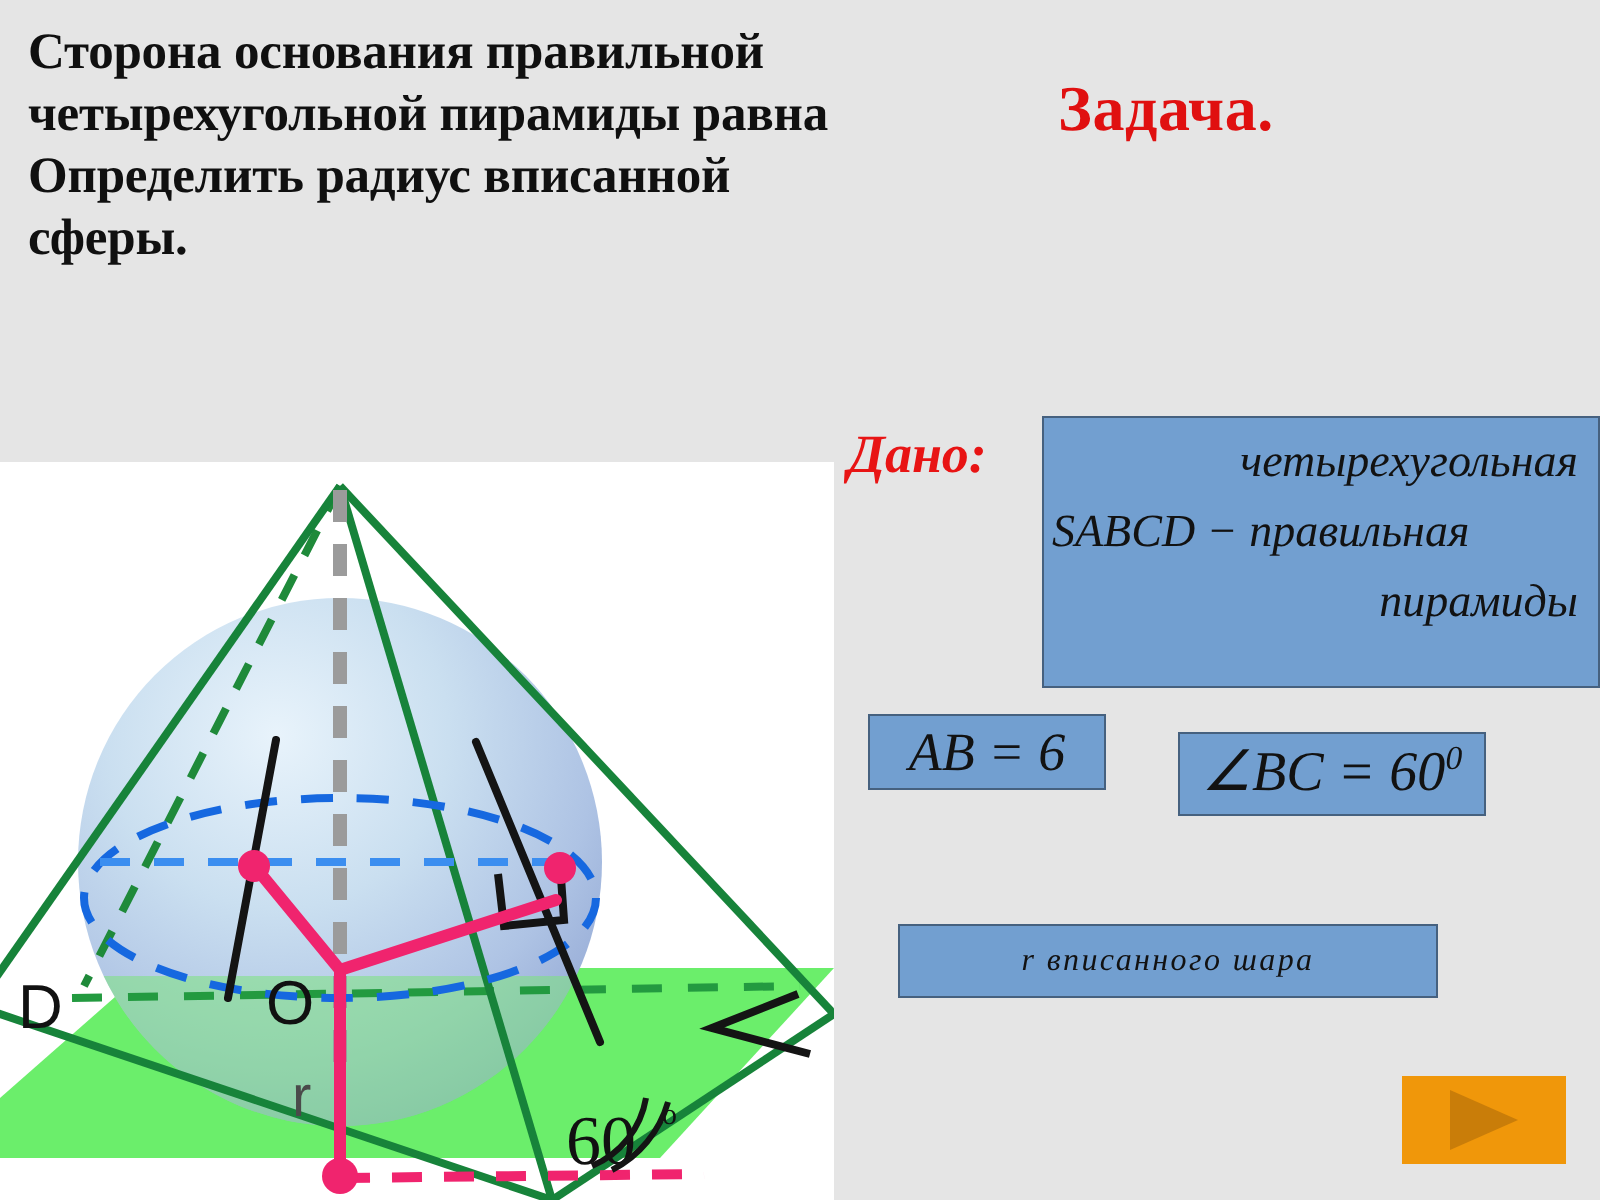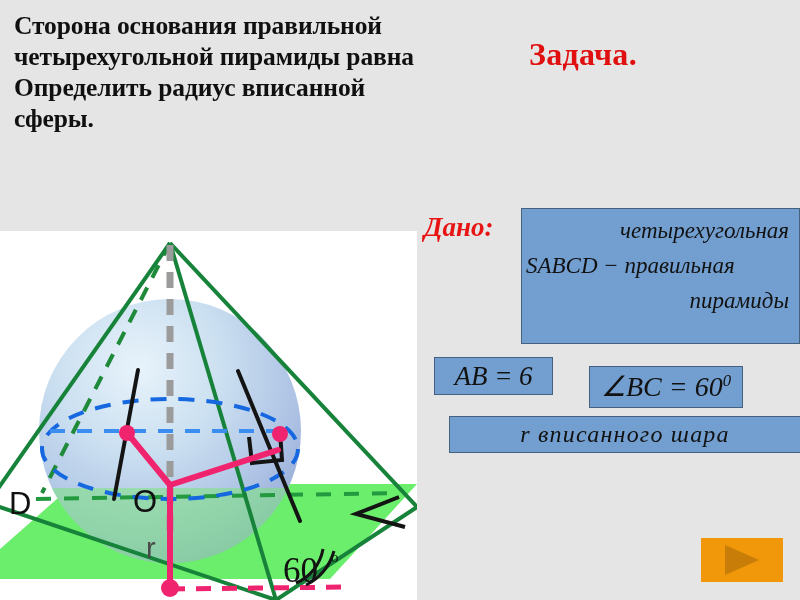--- a/index.html
+++ b/index.html
@@ -103,24 +103,24 @@
     width: 154px;
     height: 42px;
     font-size: 28px;
     line-height: 40px;
     text-align: center;
   }
   #eq-angle-box .deg { font-size: 0.6em; vertical-align: super; line-height: 0; }
 
   #find-box {
     left: 449px;
-    top: 416px;
-    width: 352px;
+    top: 462px;
+    width: 270px;
     height: 37px;
-    font-size: 24px;
+    font-size: 16px;
     line-height: 35px;
     text-align: center;
     letter-spacing: 1.2px;
   }
 
   
   #play-button {
     position: absolute;
     left: 701px;
     top: 538px;

